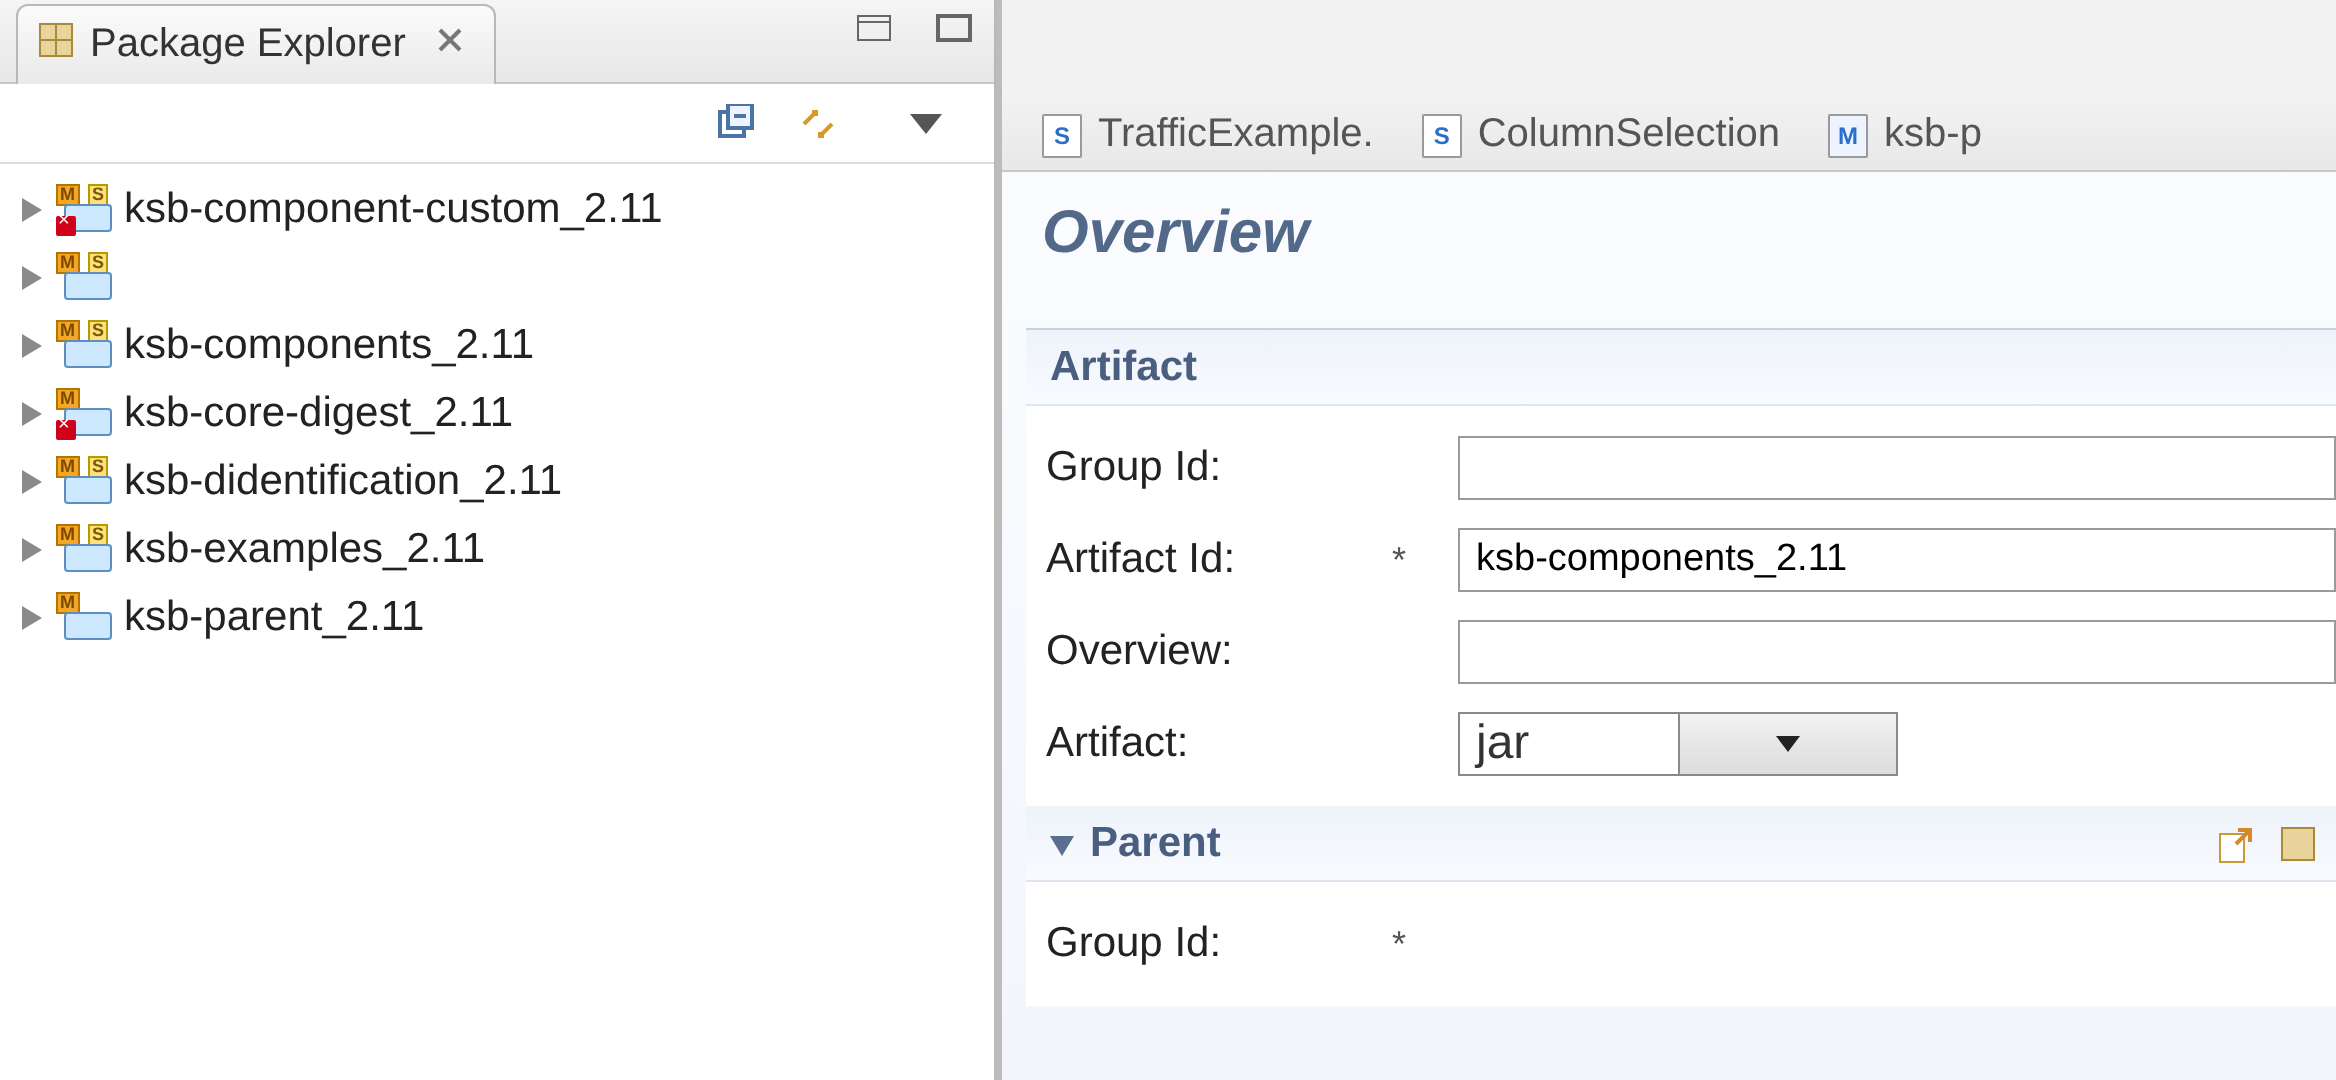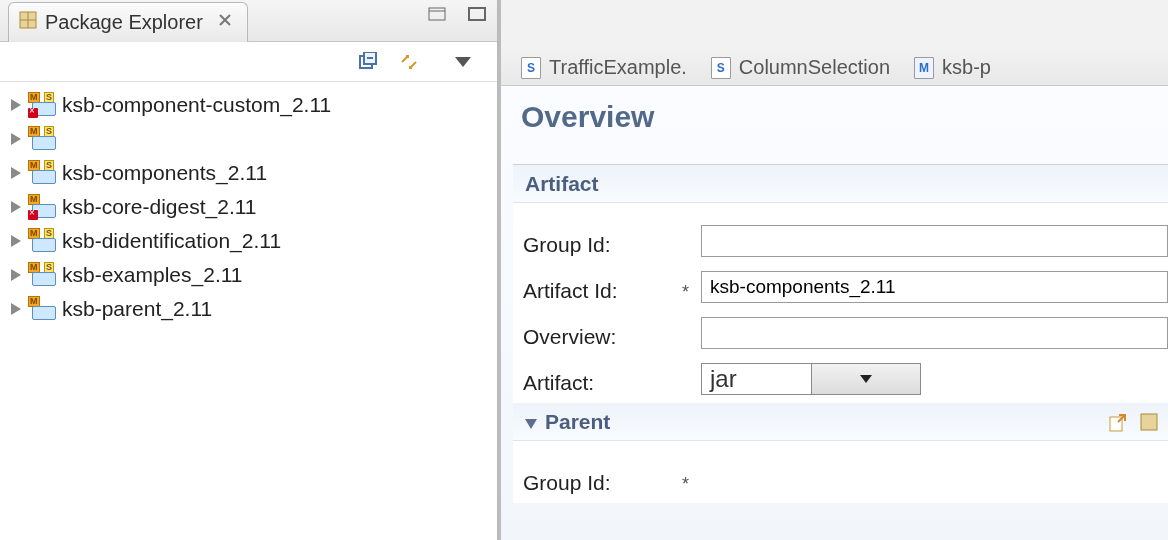--- a/index.html
+++ b/index.html
@@ -153,20 +153,21 @@
   .editor-body {
     flex: 1;
     background: linear-gradient(#fafcff,#f2f6fb);
     overflow: hidden;
     padding: 0;
   }
   .overview-title {
     font-size: 30px; font-weight: bold;
     color: #53698a;
     padding: 14px 0 14px 20px;
+    font-style: italic;
   }
   .section {
     margin: 16px 0 0 12px;
     border-top: 1px solid #c9d2df;
     background: linear-gradient(#f6f9fd,#fff 40px);
   }
   .section-hdr {
     display: flex; align-items: center;
     height: 38px;
     padding-left: 12px;
@@ -178,23 +179,23 @@
   }
   .section-hdr.sub {
     font-size: 21px;
     gap: 8px;
   }
   .section-body {
     padding: 8px 0 8px 10px;
   }
   .form-row {
     display: flex;
-    align-items: flex-end;
+    align-items: center;
     height: 46px;
-    gap: 12px;
+    gap: 26px;
   }
   .form-label {
     width: 140px;
     font-size: 21px;
     color: #222;
   }
   .req-mark {
     width: 14px;
     text-align: right;
     font-size: 18px;

